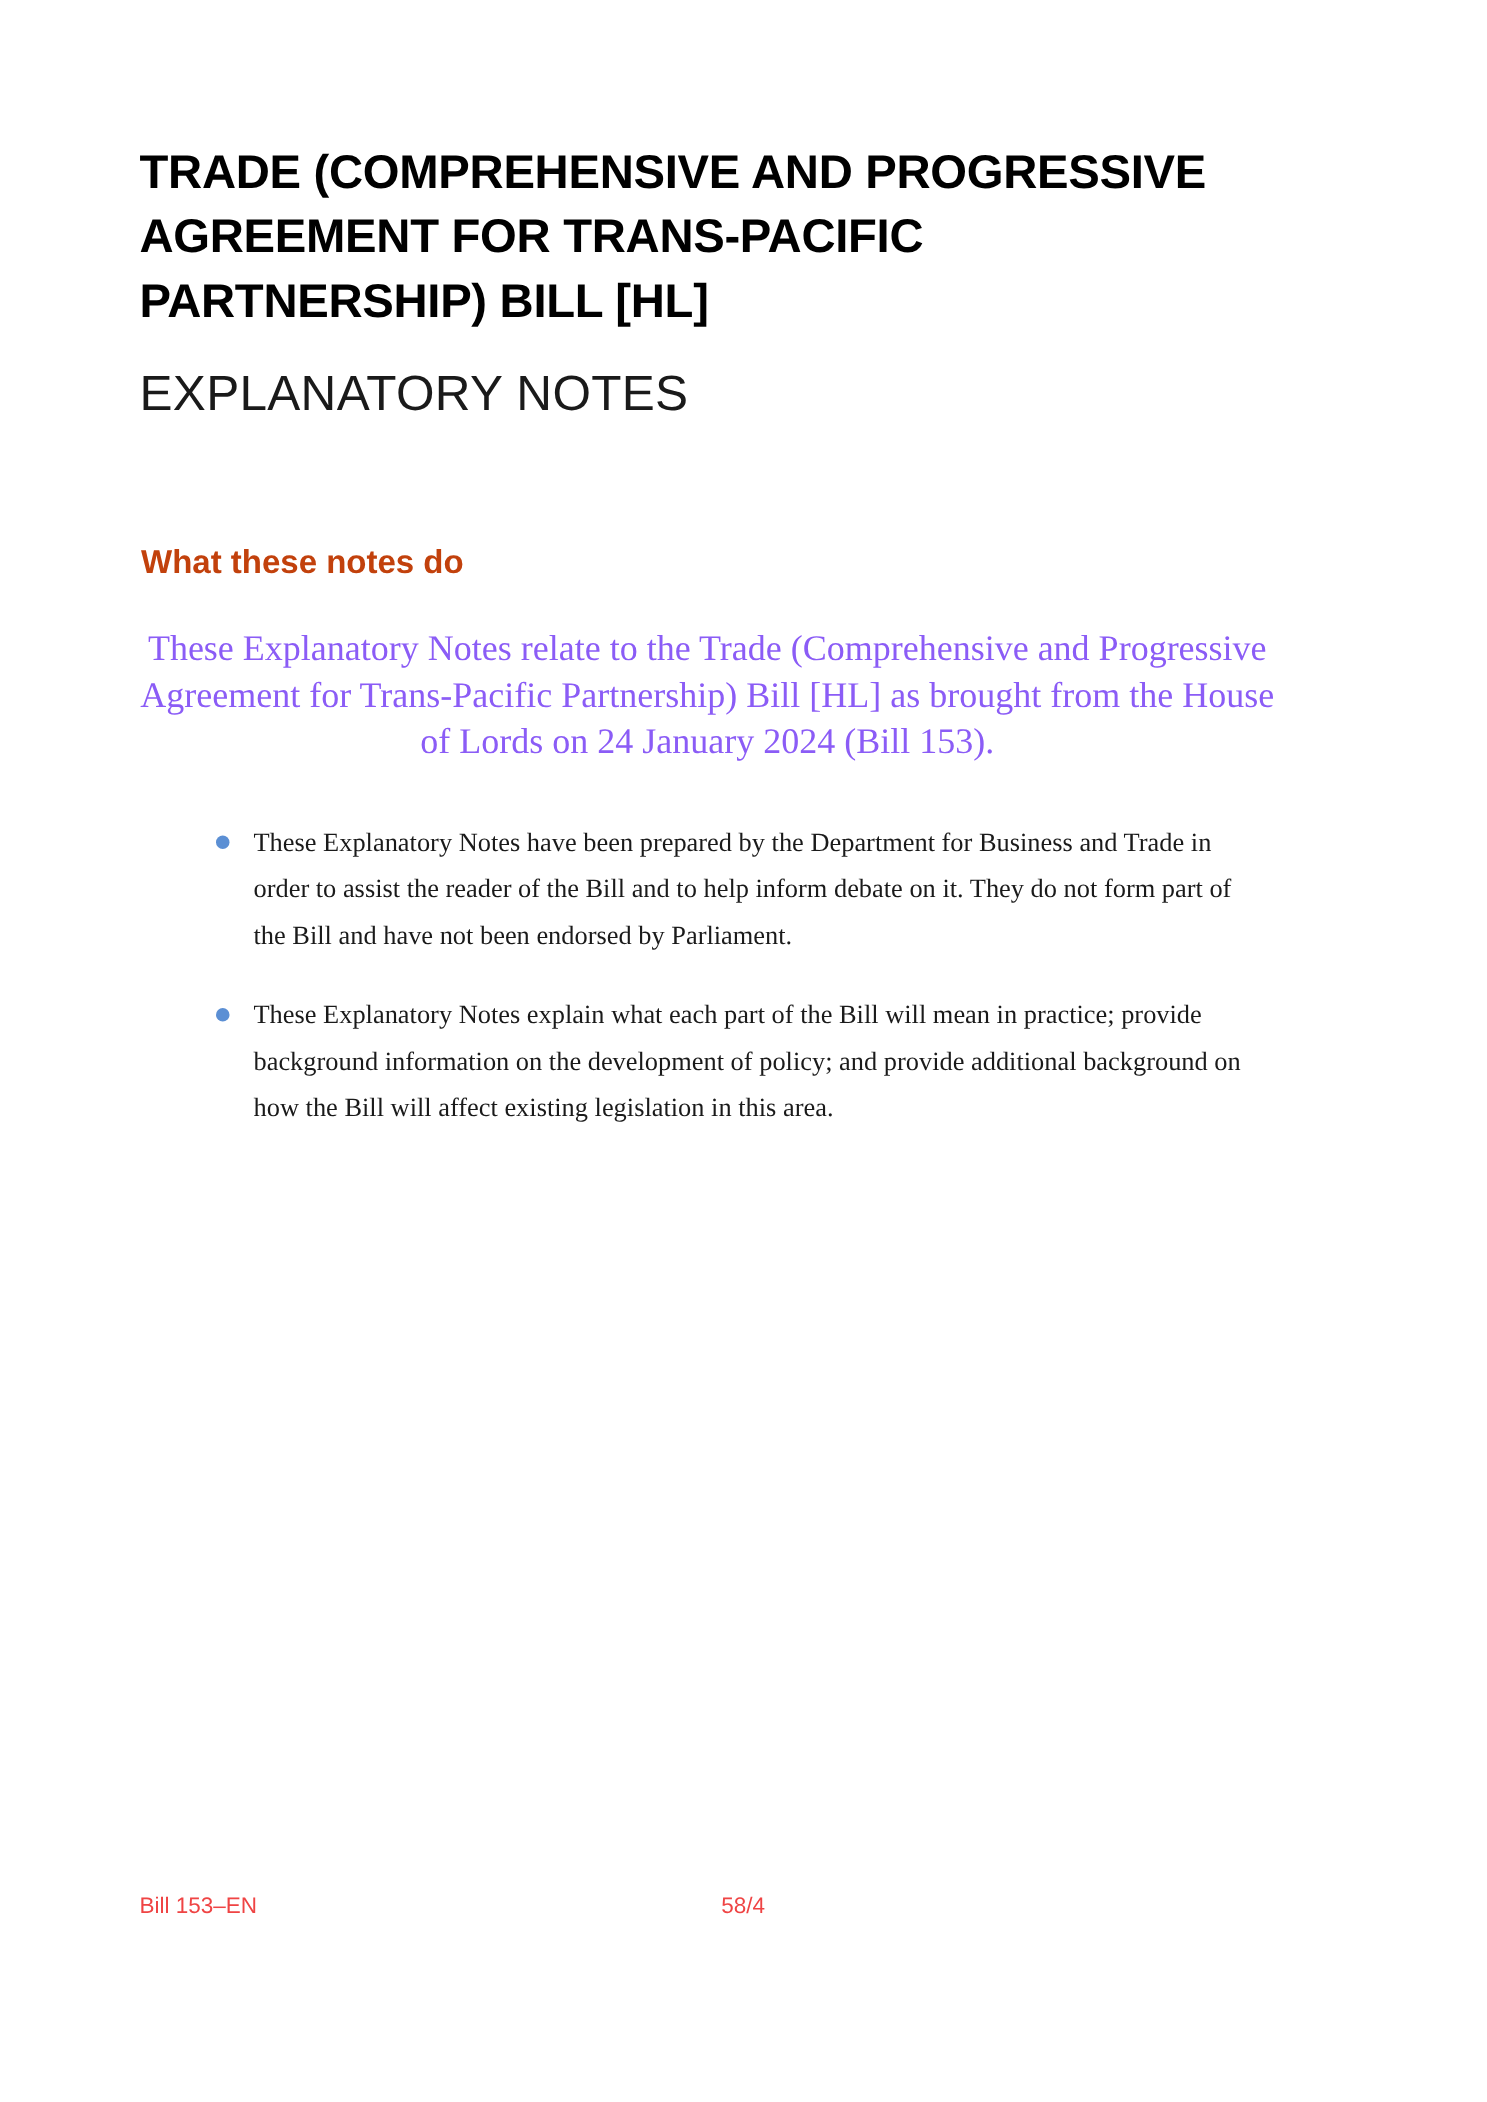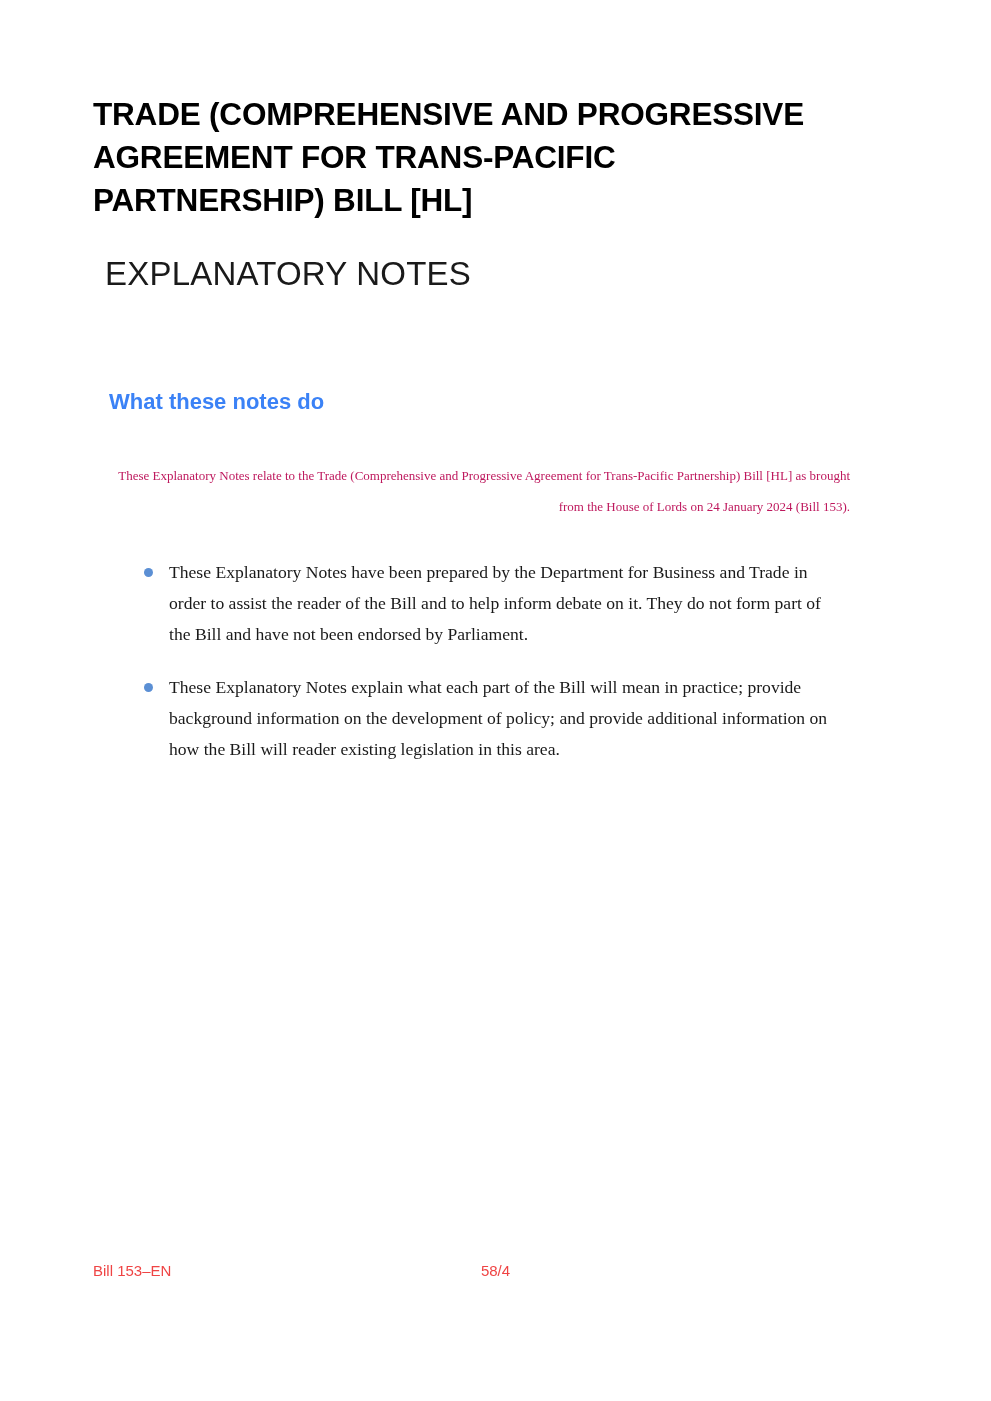--- a/index.html
+++ b/index.html
@@ -37,44 +37,44 @@
     padding-top: 93px;
   }
 
   .doc-subtitle {
     font-family: "Liberation Sans", sans-serif;
     font-weight: normal;
     font-size: 33px;
     line-height: 44px;
     letter-spacing: 0.2px;
     color: #1a1a1a;
-    margin: 12px;
+    margin: 0;
     padding-top: 18px;
   }
 
   
   .section-heading {
     font-family: "Liberation Sans", sans-serif;
     font-weight: bold;
     font-size: 22px;
     line-height: 28px;
-    color: #3b82f6;
-    margin: 16px;
+    color: #c2410c;
+    margin: 1px;
     padding-top: 76px;
   }
 
   
   .lead-para {
     font-family: "Liberation Serif", serif;
-    font-size: 13px;
+    font-size: 24px;
     line-height: 31px;
-    color: #be185d;
+    color: #8b5cf6;
     margin: 0;
     padding-top: 28px;
-    text-align: right;
+    text-align: center;
   }
 
   
   .bullet-list {
     list-style: none;
     margin: 17px;
     padding: 18px 0 0 0;
   }
 
   .bullet-item {
@@ -149,21 +149,21 @@
 
     <p class="lead-para">These Explanatory Notes relate to the Trade (Comprehensive and Progressive Agreement for Trans-Pacific Partnership) Bill [HL] as brought from the House of Lords on 24 January 2024 (Bill 153).</p>
 
     <ul class="bullet-list">
       <li class="bullet-item">
         <span class="bullet-dot"></span>
         <span class="bullet-text">These Explanatory Notes have been prepared by the Department for Business and Trade in order to assist the reader of the Bill and to help inform debate on it. They do not form part of the Bill and have not been endorsed by Parliament.</span>
       </li>
       <li class="bullet-item">
         <span class="bullet-dot"></span>
-        <span class="bullet-text">These Explanatory Notes explain what each part of the Bill will mean in practice; provide background information on the development of policy; and provide additional information on how the Bill will reader existing legislation in this area.</span>
+        <span class="bullet-text">These Explanatory Notes explain what each part of the Bill will mean in practice; provide background information on the development of policy; and provide additional background on how the Bill will affect existing legislation in this area.</span>
       </li>
     </ul>
 
   </div>
 
   <div class="footer">
     <span class="footer-left">Bill 153–EN</span>
     <span class="footer-center">58/4</span>
   </div>
 

